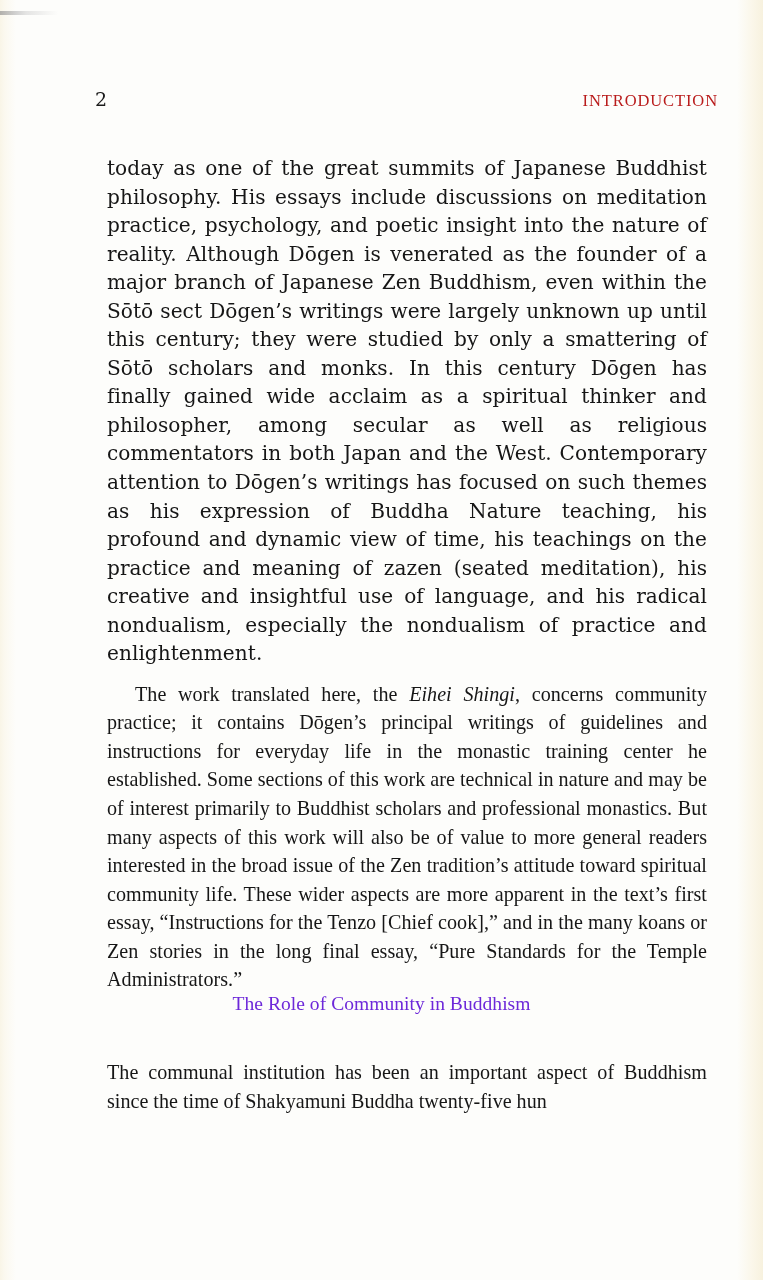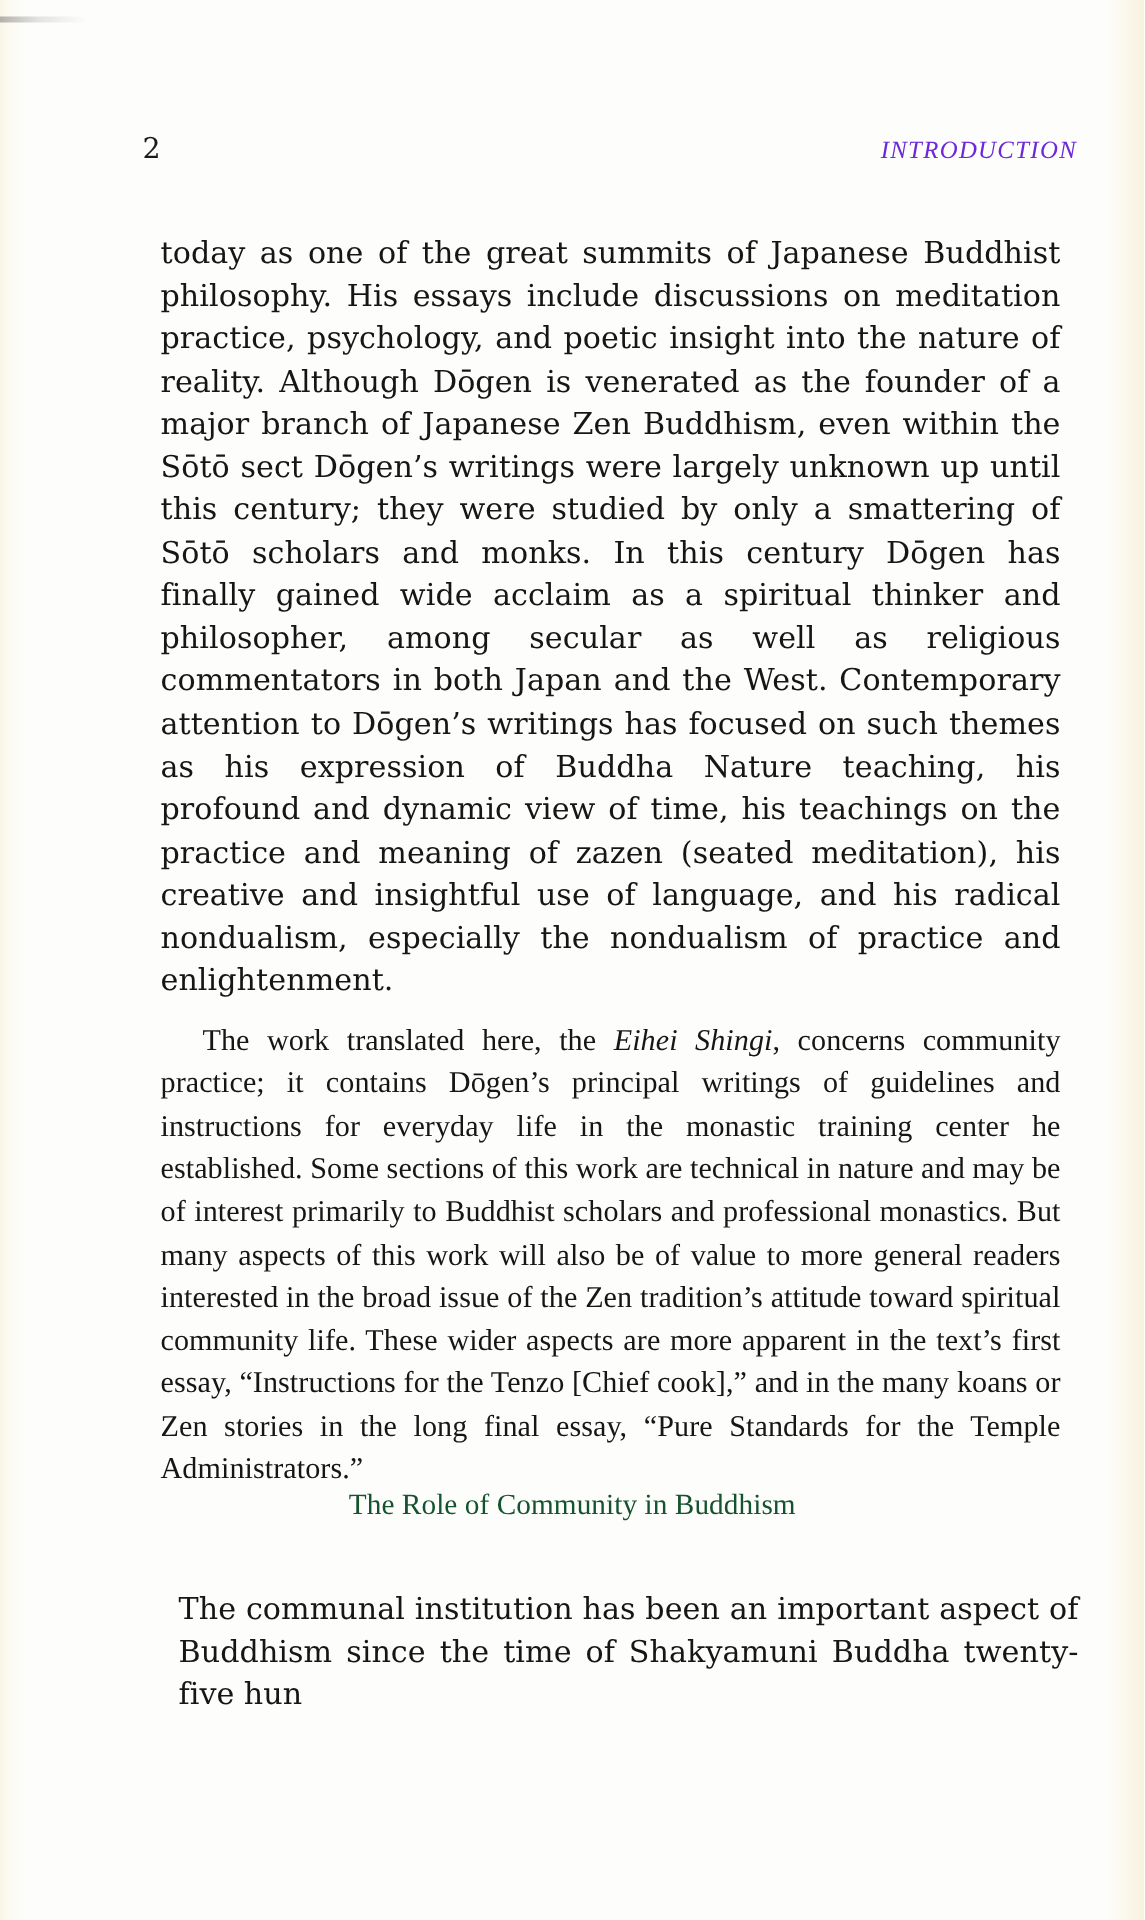--- a/index.html
+++ b/index.html
@@ -63,22 +63,21 @@
     font-family: "DejaVu Serif", "Liberation Serif", serif;
     font-size: 19px;
     line-height: 1;
     color: #1a1a1a;
   }
   .running-title {
     font-family: "Liberation Serif", "DejaVu Serif", serif;
     font-size: 16.5px;
     letter-spacing: 0.9px;
     line-height: 1;
-    color: #6d28d9;
-    font-style: italic;
+    color: #b91c1c;
   }
 
   
   .textblock {
     position: absolute;
     left: 95px;
     top: 142px;
     width: 624px;
   }
 
@@ -105,29 +104,30 @@
   .section-heading {
     position: absolute;
     left: 0;
     top: 992px;
     width: 763px;
     text-align: center;
     font-family: "Liberation Serif", "DejaVu Serif", serif;
     font-size: 19.5px;
     line-height: 1.2;
     letter-spacing: 0.05px;
-    color: #14532d;
+    color: #6d28d9;
   }
 
   
   .closing {
     position: absolute;
-    left: 107px;
+    left: 95px;
     top: 1046px;
     width: 624px;
+    font-family: Liberation Serif, serif;
   }
 </style>
 </head>
 <body>
 
 <div class="page">
 
   <div class="scan-edge-left"></div>
   <div class="scan-edge-right"></div>
   <div class="scan-smudge"></div>

